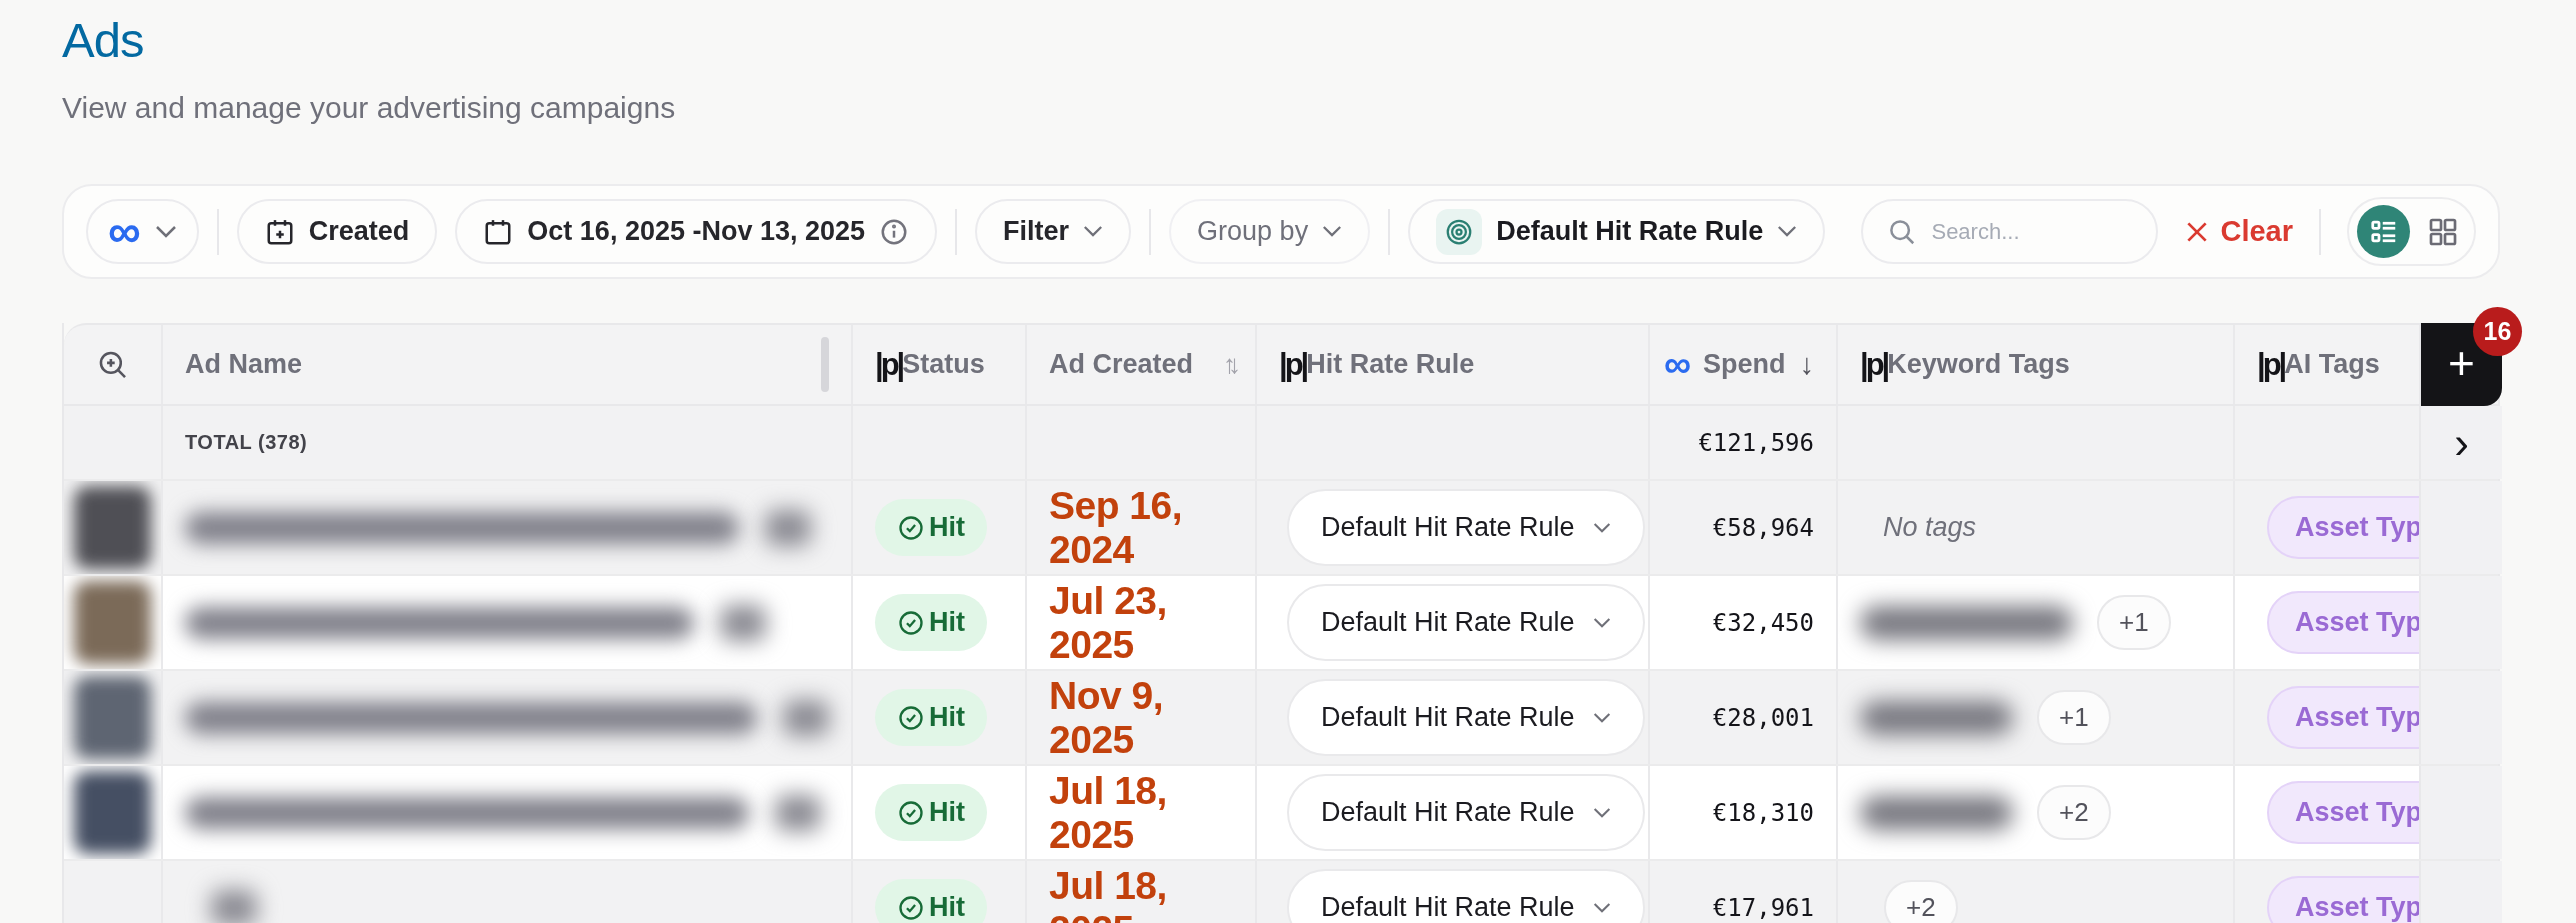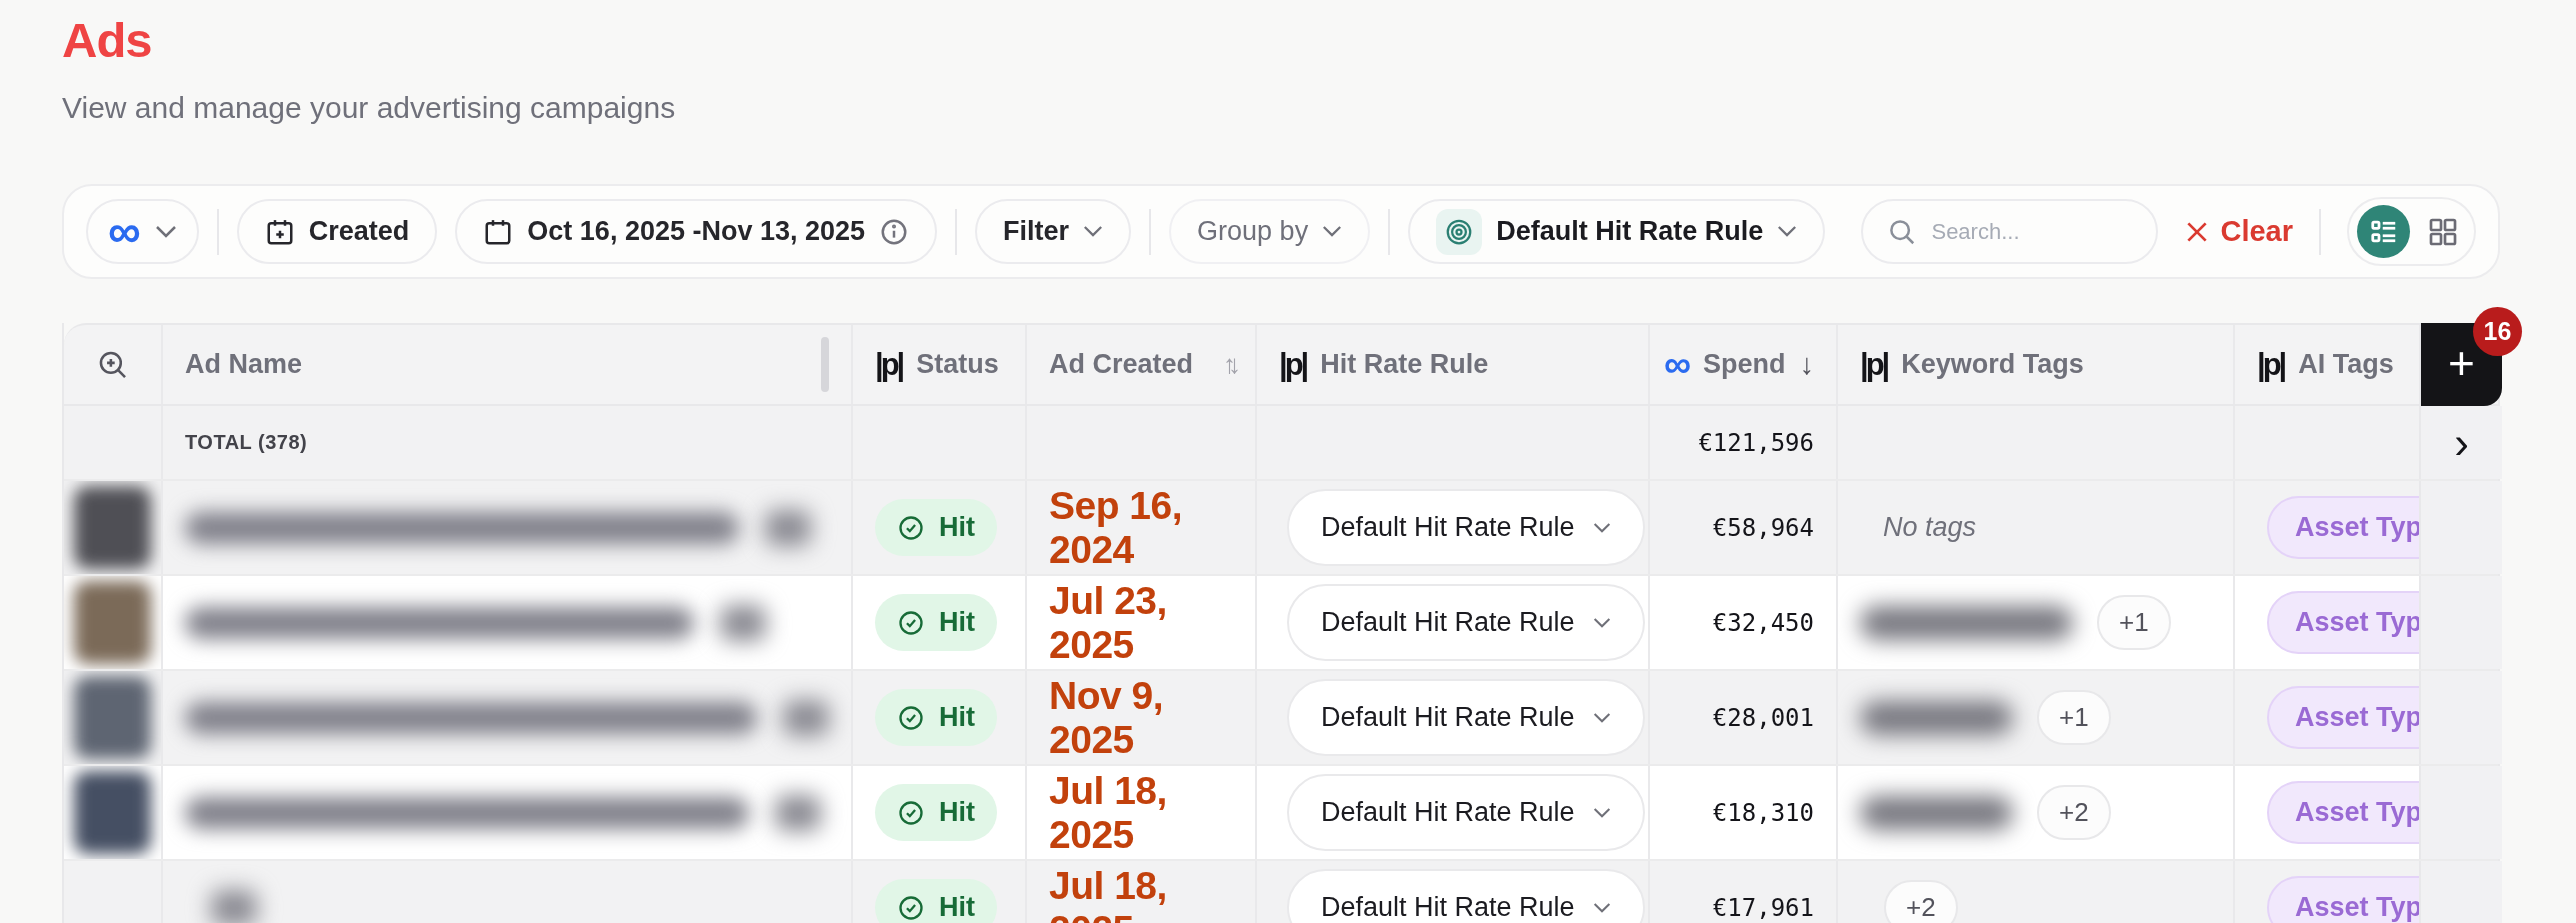--- a/index.html
+++ b/index.html
@@ -5,21 +5,21 @@
   * { box-sizing: border-box; margin: 0; padding: 0; }
   html,body { width:2576px; height:924px; }
   body {
     font-family: "Liberation Sans", sans-serif;
     background:#f8f8f7;
     color:#18181b;
     overflow:hidden;
     position:relative;
   }
   
-  .page-title { position:absolute; left:62px; top:12px; font-size:49px; font-weight:700; letter-spacing:-1px; color:#ef4444; }
+  .page-title { position:absolute; left:62px; top:12px; font-size:49px; font-weight:400; letter-spacing:-1px; color:#0369a1; }
   .page-subtitle { position:absolute; left:62px; top:91px; font-size:30px; color:#6f707a; }
 
   
   .toolbar {
     position:absolute; left:62px; top:184px; width:2438px; height:95px;
     background:#fdfdfc; border:2px solid #ececee; border-radius:30px;
     display:flex; align-items:center; gap:18px; padding:0 22px;
   }
   .tb-btn {
     display:flex; align-items:center; gap:14px; height:65px; padding:0 26px;
@@ -51,21 +51,21 @@
     display:grid;
     grid-template-columns:99px 690px 174px 230px 393px 188px 397px 186px 81px;
     width:2434px;
   }
   .thead {
     position:relative; height:83px; background:#f3f3f4;
     border-top:2px solid #e8e8ea; border-bottom:2px solid #e8e8ea;
     border-radius:22px 22px 0 0;
   }
   .th, .td { display:flex; align-items:center; padding:0 22px; border-right:2px solid #e9e9eb; overflow:hidden; }
-  .th { gap:14px; color:#6f707a; font-size:27px; font-weight:600; white-space:nowrap; }
+  .th { color:#6f707a; font-size:27px; font-weight:600; white-space:nowrap; }
   .th:last-child, .td:last-child { border-right:none; }
   .thead .th:first-child { border-radius:22px 0 0 0; justify-content:center; padding:0; }
   .field-icon { font-weight:800; font-size:31px; color:#141418; letter-spacing:-3px; }
   .sort-glyph { margin-left:auto; font-size:26px; color:#a3a3ab; letter-spacing:-8px; }
   .spend-head { justify-content:flex-end; gap:12px; }
   .spend-sort { font-size:29px; color:#52525b; letter-spacing:0; margin-left:2px; }
   .resize-handle { margin-left:auto; width:8px; height:55px; border-radius:5px; background:#d6d6da; cursor:col-resize; }
 
   .add-col-btn {
     position:relative; width:81px; height:83px; margin:-2px 0; background:#141417;
@@ -95,21 +95,21 @@
 
   .name-bar { height:32px; border-radius:16px; background:#80808a; filter:blur(10px); }
   .name-blob { width:46px; height:36px; margin-left:26px; border-radius:10px; background:#8a8a92; filter:blur(11px); }
   .row:nth-of-type(2) .name-bar { width:252px; }
   .row:nth-of-type(3) .name-bar { width:554px; }
   .row:nth-of-type(4) .name-bar { width:509px; }
   .row:nth-of-type(5) .name-bar { width:574px; }
   .row:nth-of-type(6) .name-bar { width:564px; }
 
   .hit-badge {
-    display:flex; align-items:center; gap:14px; height:57px; padding:6px 22px;
+    display:flex; align-items:center; gap:4px; height:57px; padding:6px 22px;
     background:#e1f6e7; border-radius:30px; color:#176b37; font-size:27px; font-weight:700;
   }
   .date-text { font-size:39px; font-weight:700; color:#c2410c; letter-spacing:-0.5px; }
 
   .rule-pill {
     display:flex; align-items:center; justify-content:center; gap:18px;
     height:77px; padding:0 32px; margin-left:8px; border:2px solid #e9e9eb; border-radius:40px;
     background:#fff; font-size:27px; color:#1b1b20; font-weight:500; white-space:nowrap; cursor:pointer;
     font-family:"Liberation Sans",sans-serif;
   }

